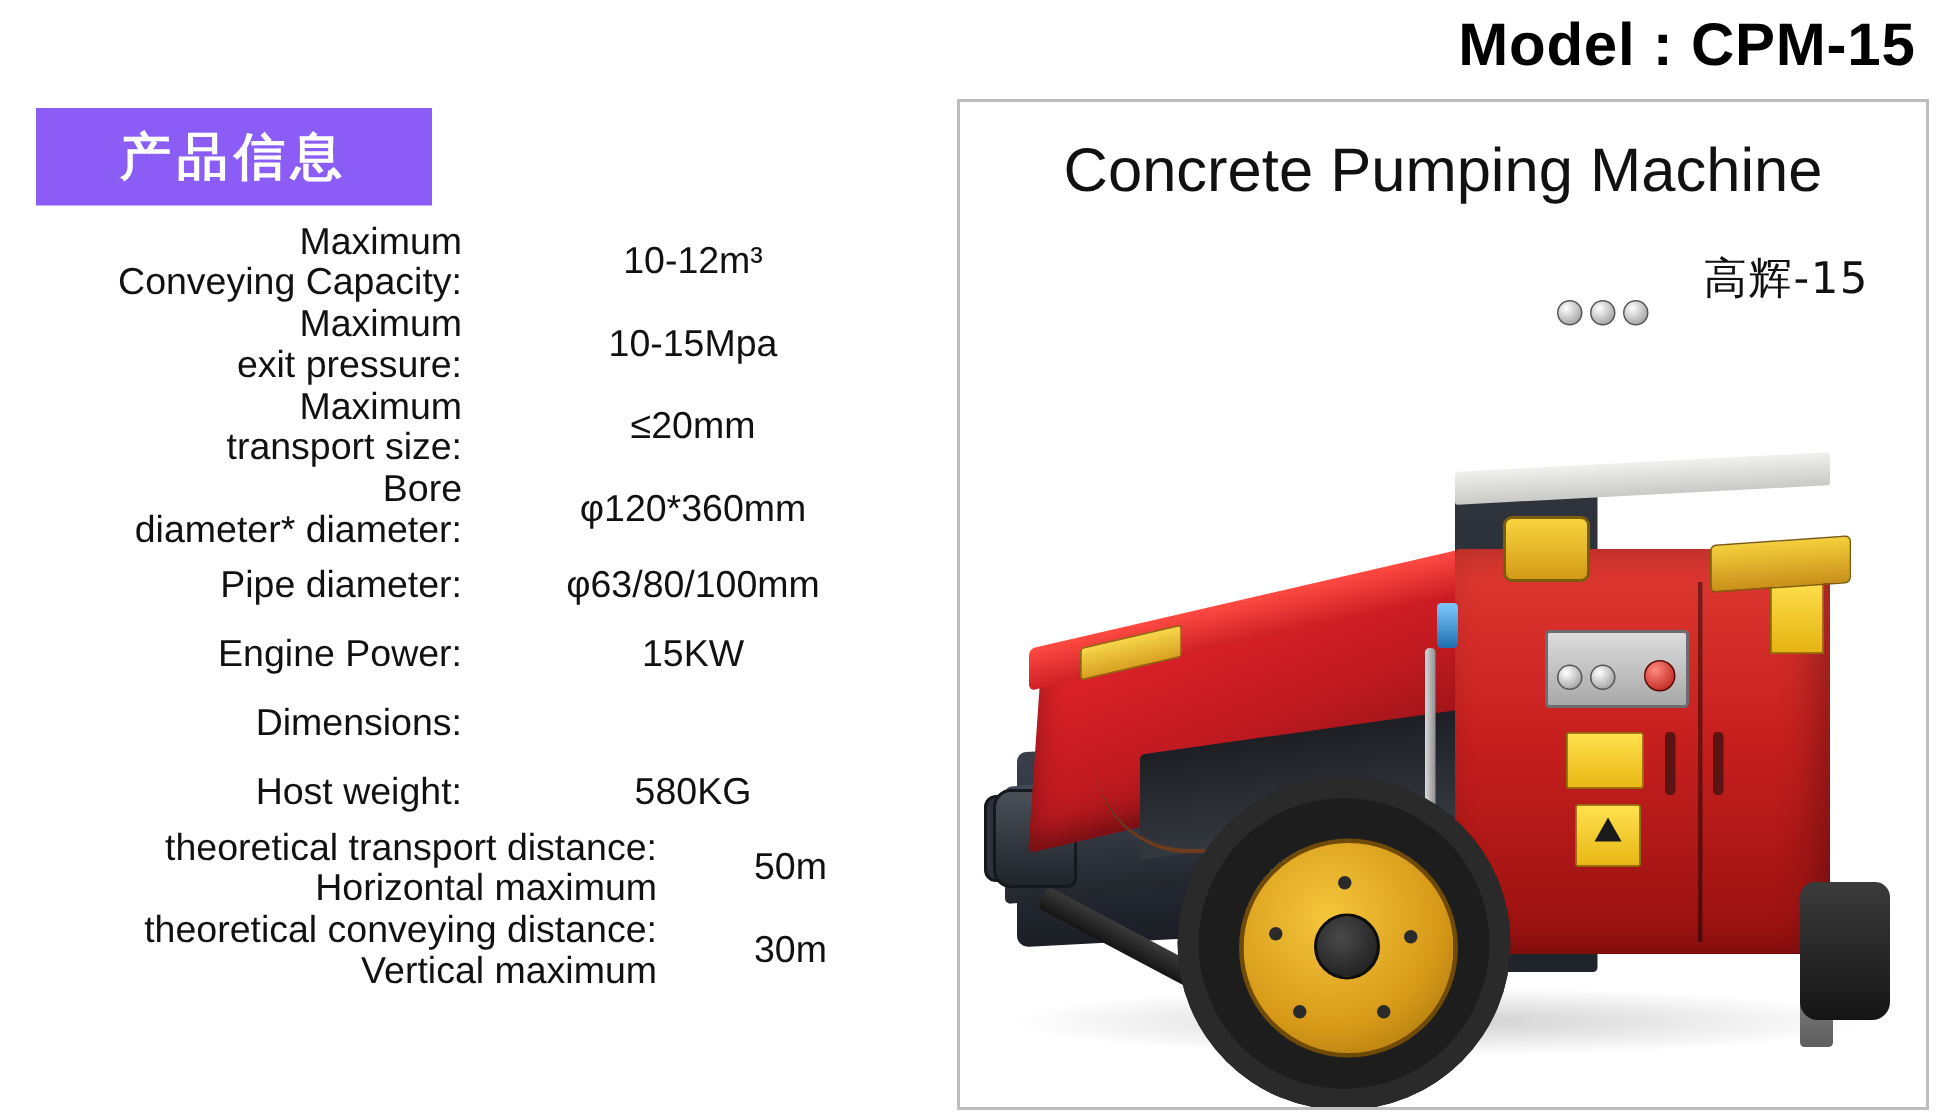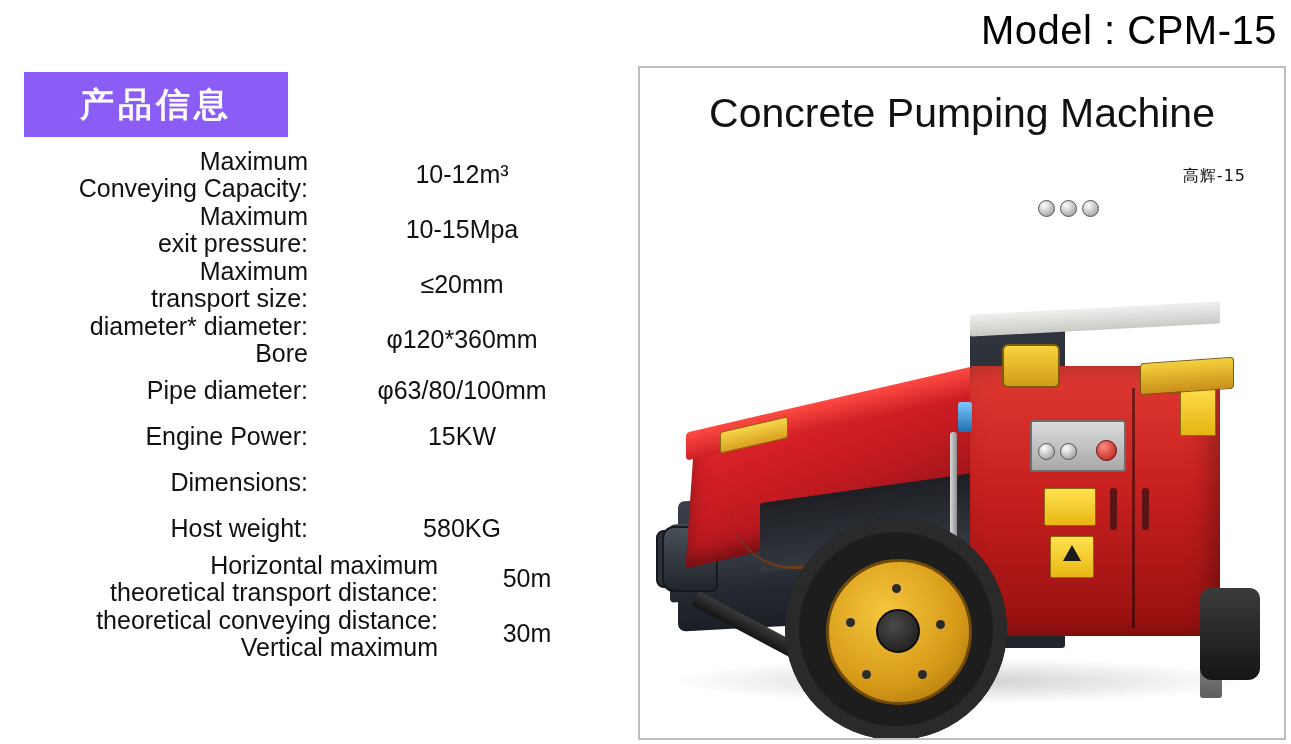--- a/index.html
+++ b/index.html
@@ -15,21 +15,21 @@
     color: #000;
     overflow: hidden;
   }
 
   
   .model-title {
     position: absolute;
     top: 8px;
     right: 14px;
     font-size: 40px;
-    font-weight: 400;
+    font-weight: 700;
     letter-spacing: 0.5px;
     white-space: nowrap;
     color: #000;
   }
 
   
   .left-panel {
     position: absolute;
     left: 0px;
     top: 62px;
@@ -107,21 +107,21 @@
     width: 100%;
     text-align: center;
     font-size: 41px;
     color: #111;
     white-space: nowrap;
   }
   .product-subtitle {
     position: absolute;
     top: 98px;
     right: 38px;
-    font-size: 16px;
+    font-size: 29px;
     color: #111;
     font-family: "DejaVu Sans", sans-serif;
     letter-spacing: 1px;
   }
 
   
   .machine {
     position: absolute;
     left: 0px;
     top: 120px;
@@ -353,22 +353,22 @@
     <div class="spec-row mid">
       <div class="spec-label">
         <span class="l2">Maximum</span>
         <span class="l2">transport size:</span>
       </div>
       <div class="spec-value">≤20mm</div>
     </div>
 
     <div class="spec-row mid">
       <div class="spec-label">
+        <span class="l2">Bore</span>
         <span class="l2">diameter* diameter:</span>
-        <span class="l2">Bore</span>
       </div>
       <div class="spec-value">φ120*360mm</div>
     </div>
 
     <div class="spec-row mid">
       <div class="spec-label">
         <span class="l2">Pipe diameter:</span>
       </div>
       <div class="spec-value">φ63/80/100mm</div>
     </div>
@@ -388,22 +388,22 @@
 
     <div class="spec-row mid">
       <div class="spec-label">
         <span class="l2">Host weight:</span>
       </div>
       <div class="spec-value">580KG</div>
     </div>
 
     <div class="spec-row wide">
       <div class="spec-label">
+        <span class="l2">theoretical transport distance:</span>
         <span class="l2">Horizontal maximum</span>
-        <span class="l2">theoretical transport distance:</span>
       </div>
       <div class="spec-value">50m</div>
     </div>
 
     <div class="spec-row wide">
       <div class="spec-label">
         <span class="l2">theoretical conveying distance:</span>
         <span class="l2">Vertical maximum</span>
       </div>
       <div class="spec-value">30m</div>

